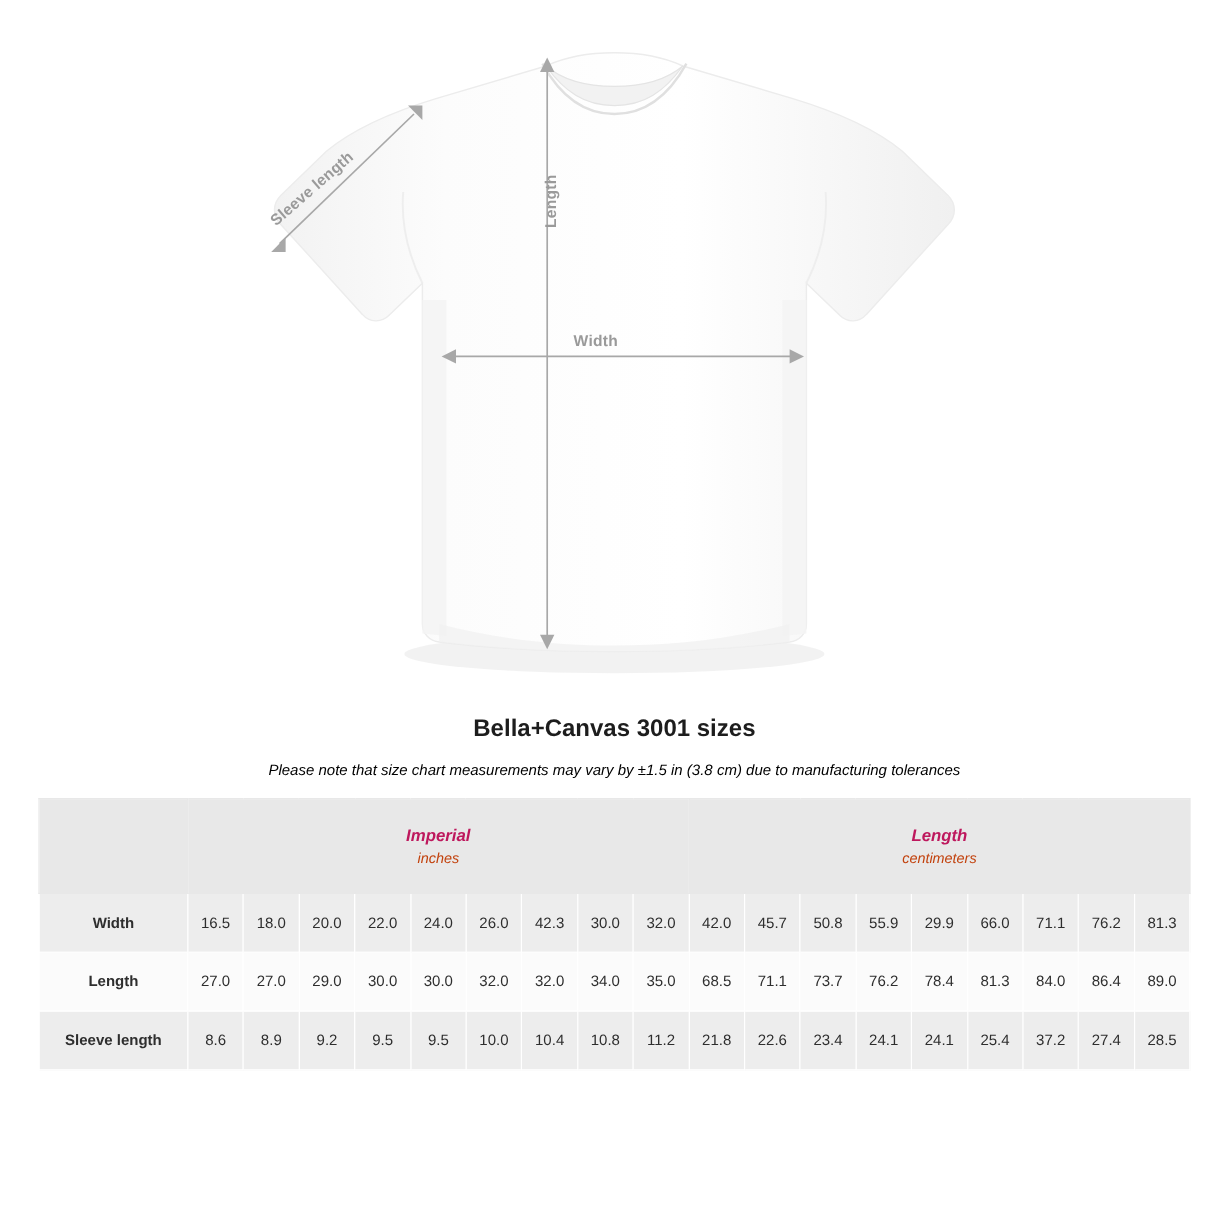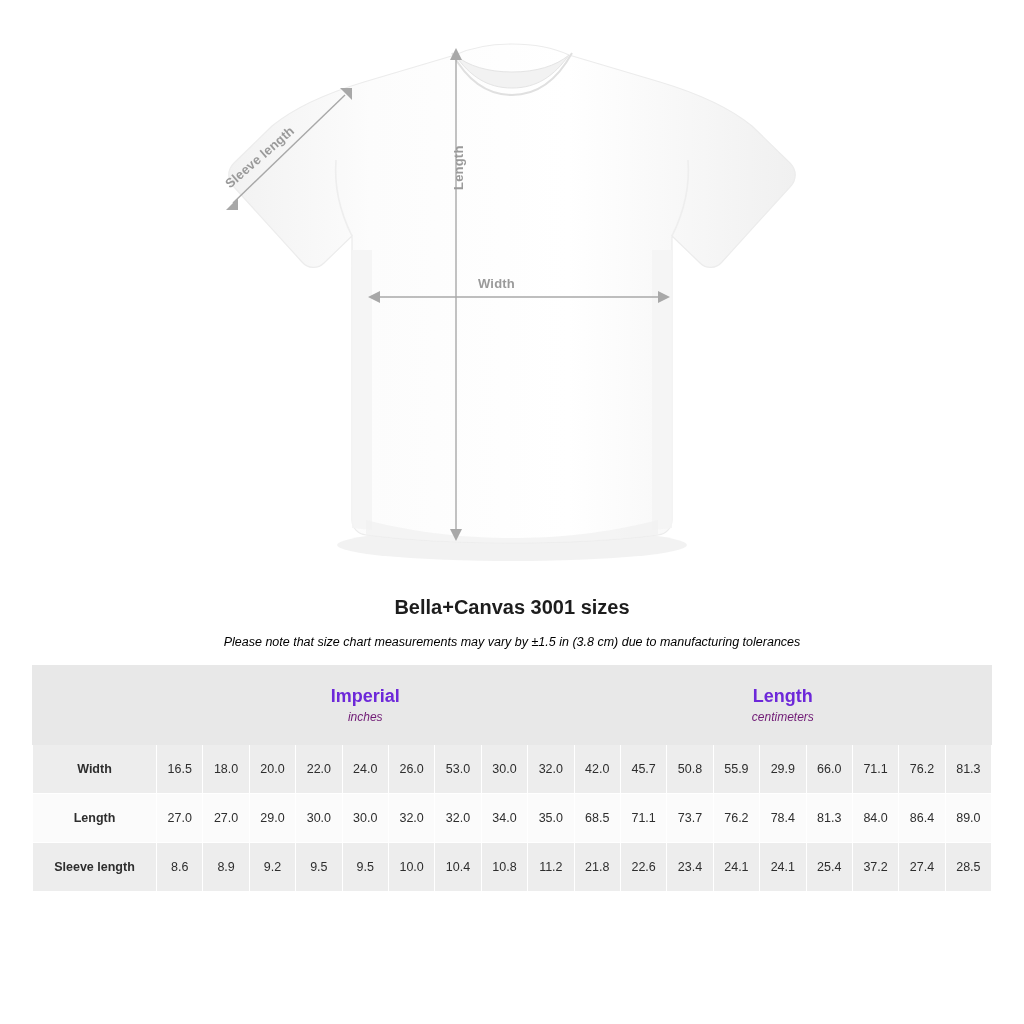--- a/index.html
+++ b/index.html
@@ -98,29 +98,30 @@
     vertical-align: middle;
     font-size: 12.5px;
     color: #2e2e2e;
   }
   .unit-head {
     background: #e8e8e8;
     height: 76px;
     border: 1px solid #e8e8e8 !important;
   }
   .unit-head .unit-name {
-    font-size: 18px;
-    font-weight: bold;
-    color: #6d28d9;
+    font-size: 14px;
+    font-style: italic;
+    font-weight: bold;
+    color: #be185d;
     line-height: 1.15;
   }
   .unit-head .unit-sub {
     font-size: 12px;
     font-style: italic;
-    color: #701a75;
+    color: #c2410c;
     margin-top: 4px;
   }
   .corner-cell {
     background: #e8e8e8;
     border: 1px solid #e8e8e8 !important;
   }
   .hdr-row td {
     background: #fbfbfb;
     height: 46px;
     font-weight: bold;
@@ -269,21 +270,21 @@
 
 
       <tr class="data-row odd">
         <td class="row-label">Width</td>
         <td>16.5</td>
         <td>18.0</td>
         <td>20.0</td>
         <td>22.0</td>
         <td>24.0</td>
         <td>26.0</td>
-        <td>53.0</td>
+        <td>42.3</td>
         <td>30.0</td>
         <td>32.0</td>
         <td>42.0</td>
         <td>45.7</td>
         <td>50.8</td>
         <td>55.9</td>
         <td>29.9</td>
         <td>66.0</td>
         <td>71.1</td>
         <td>76.2</td>

